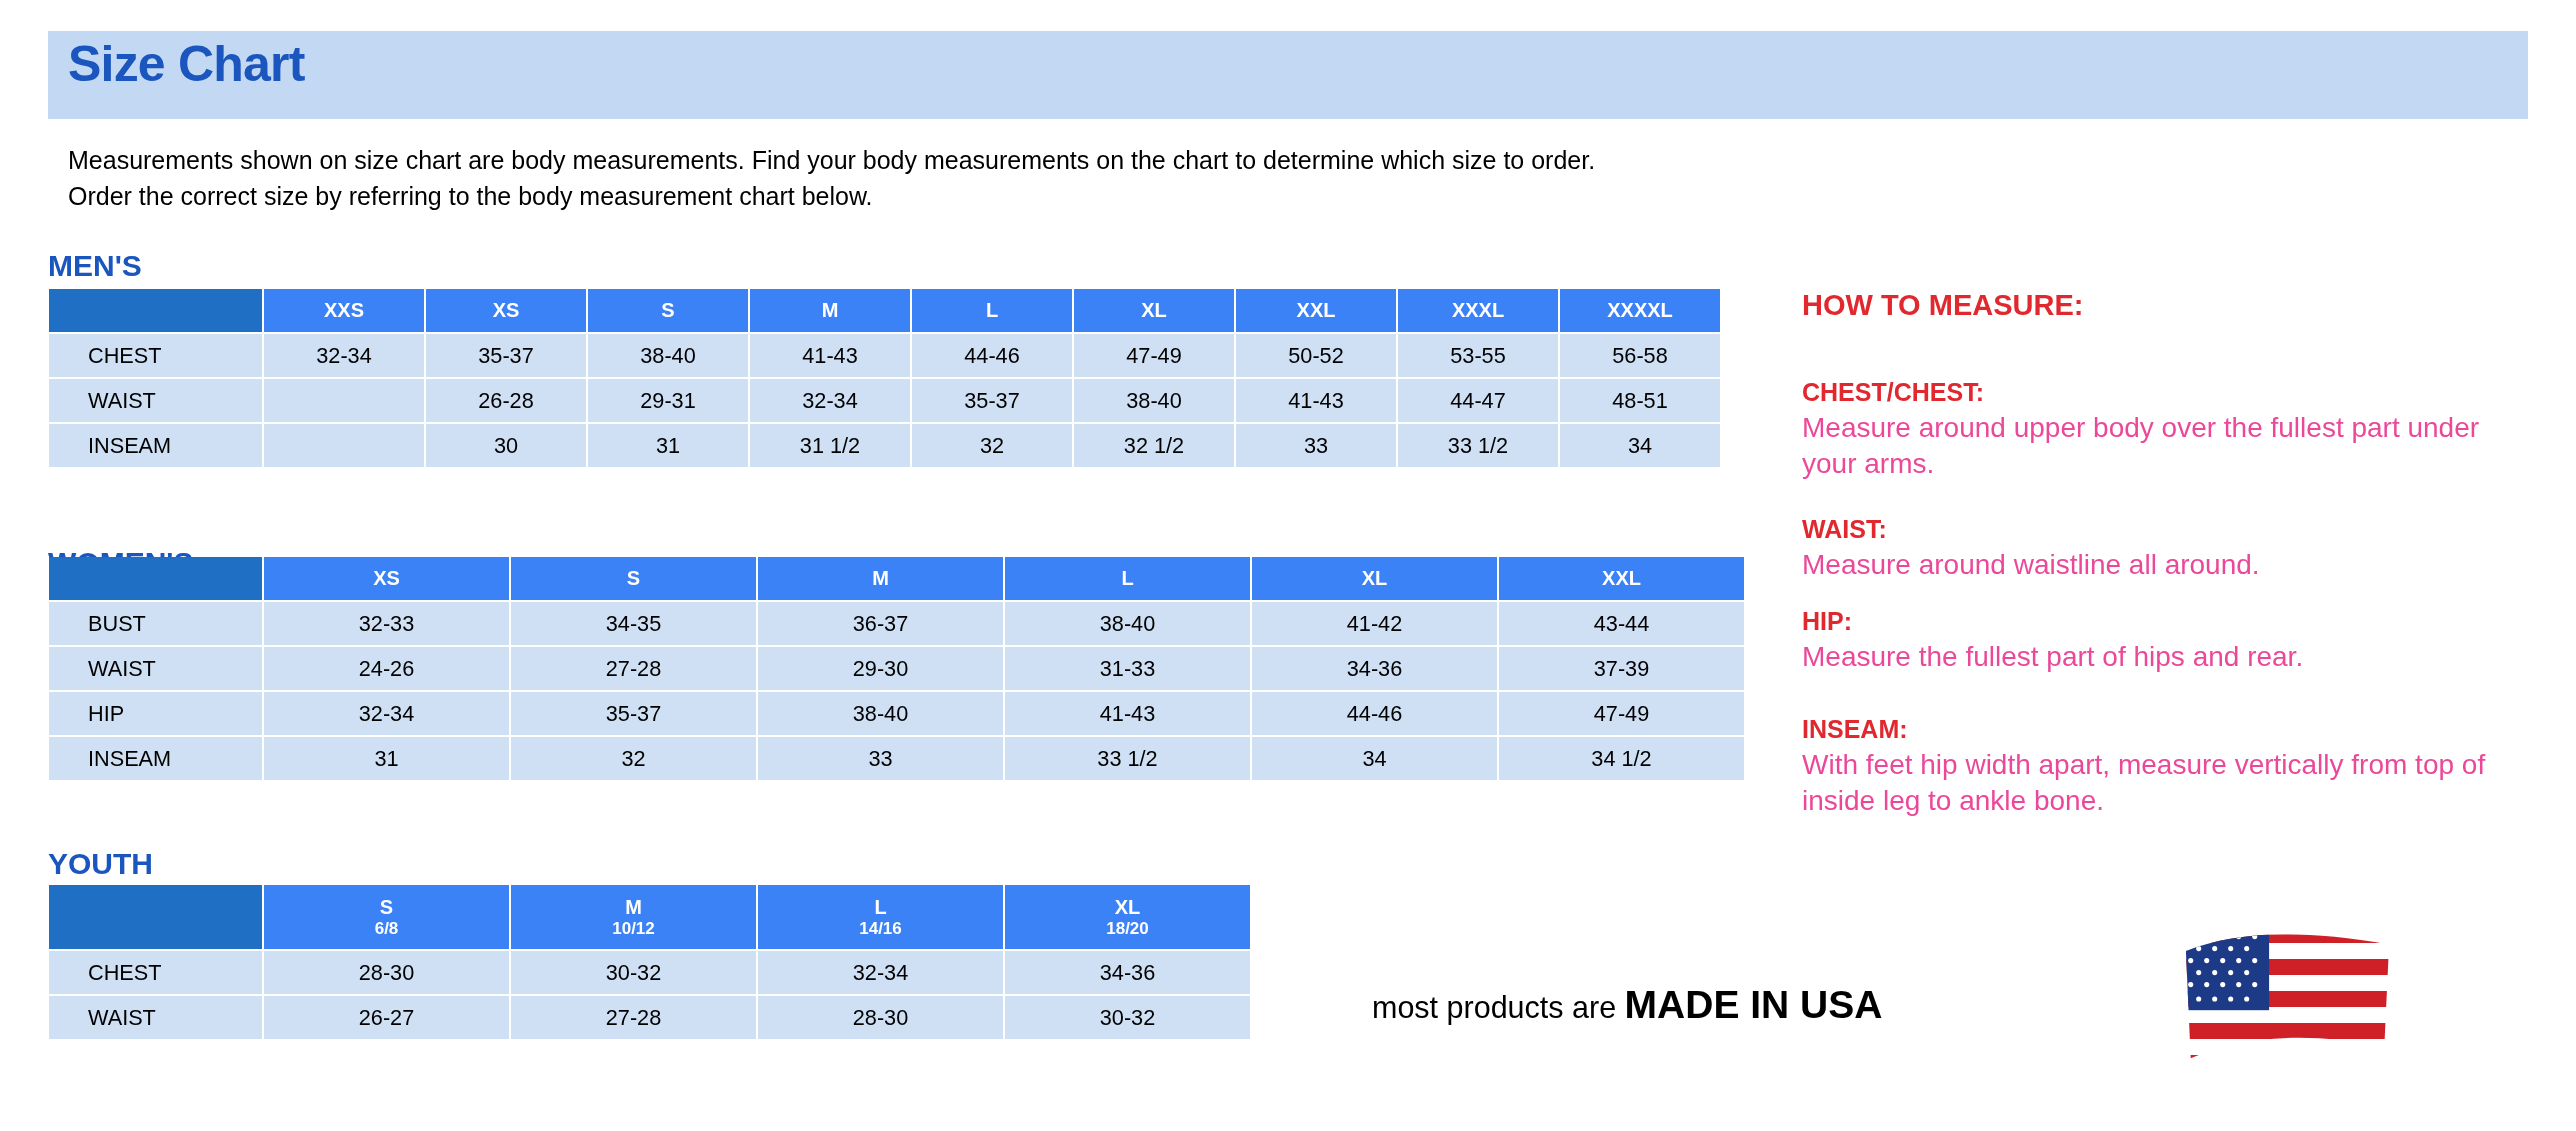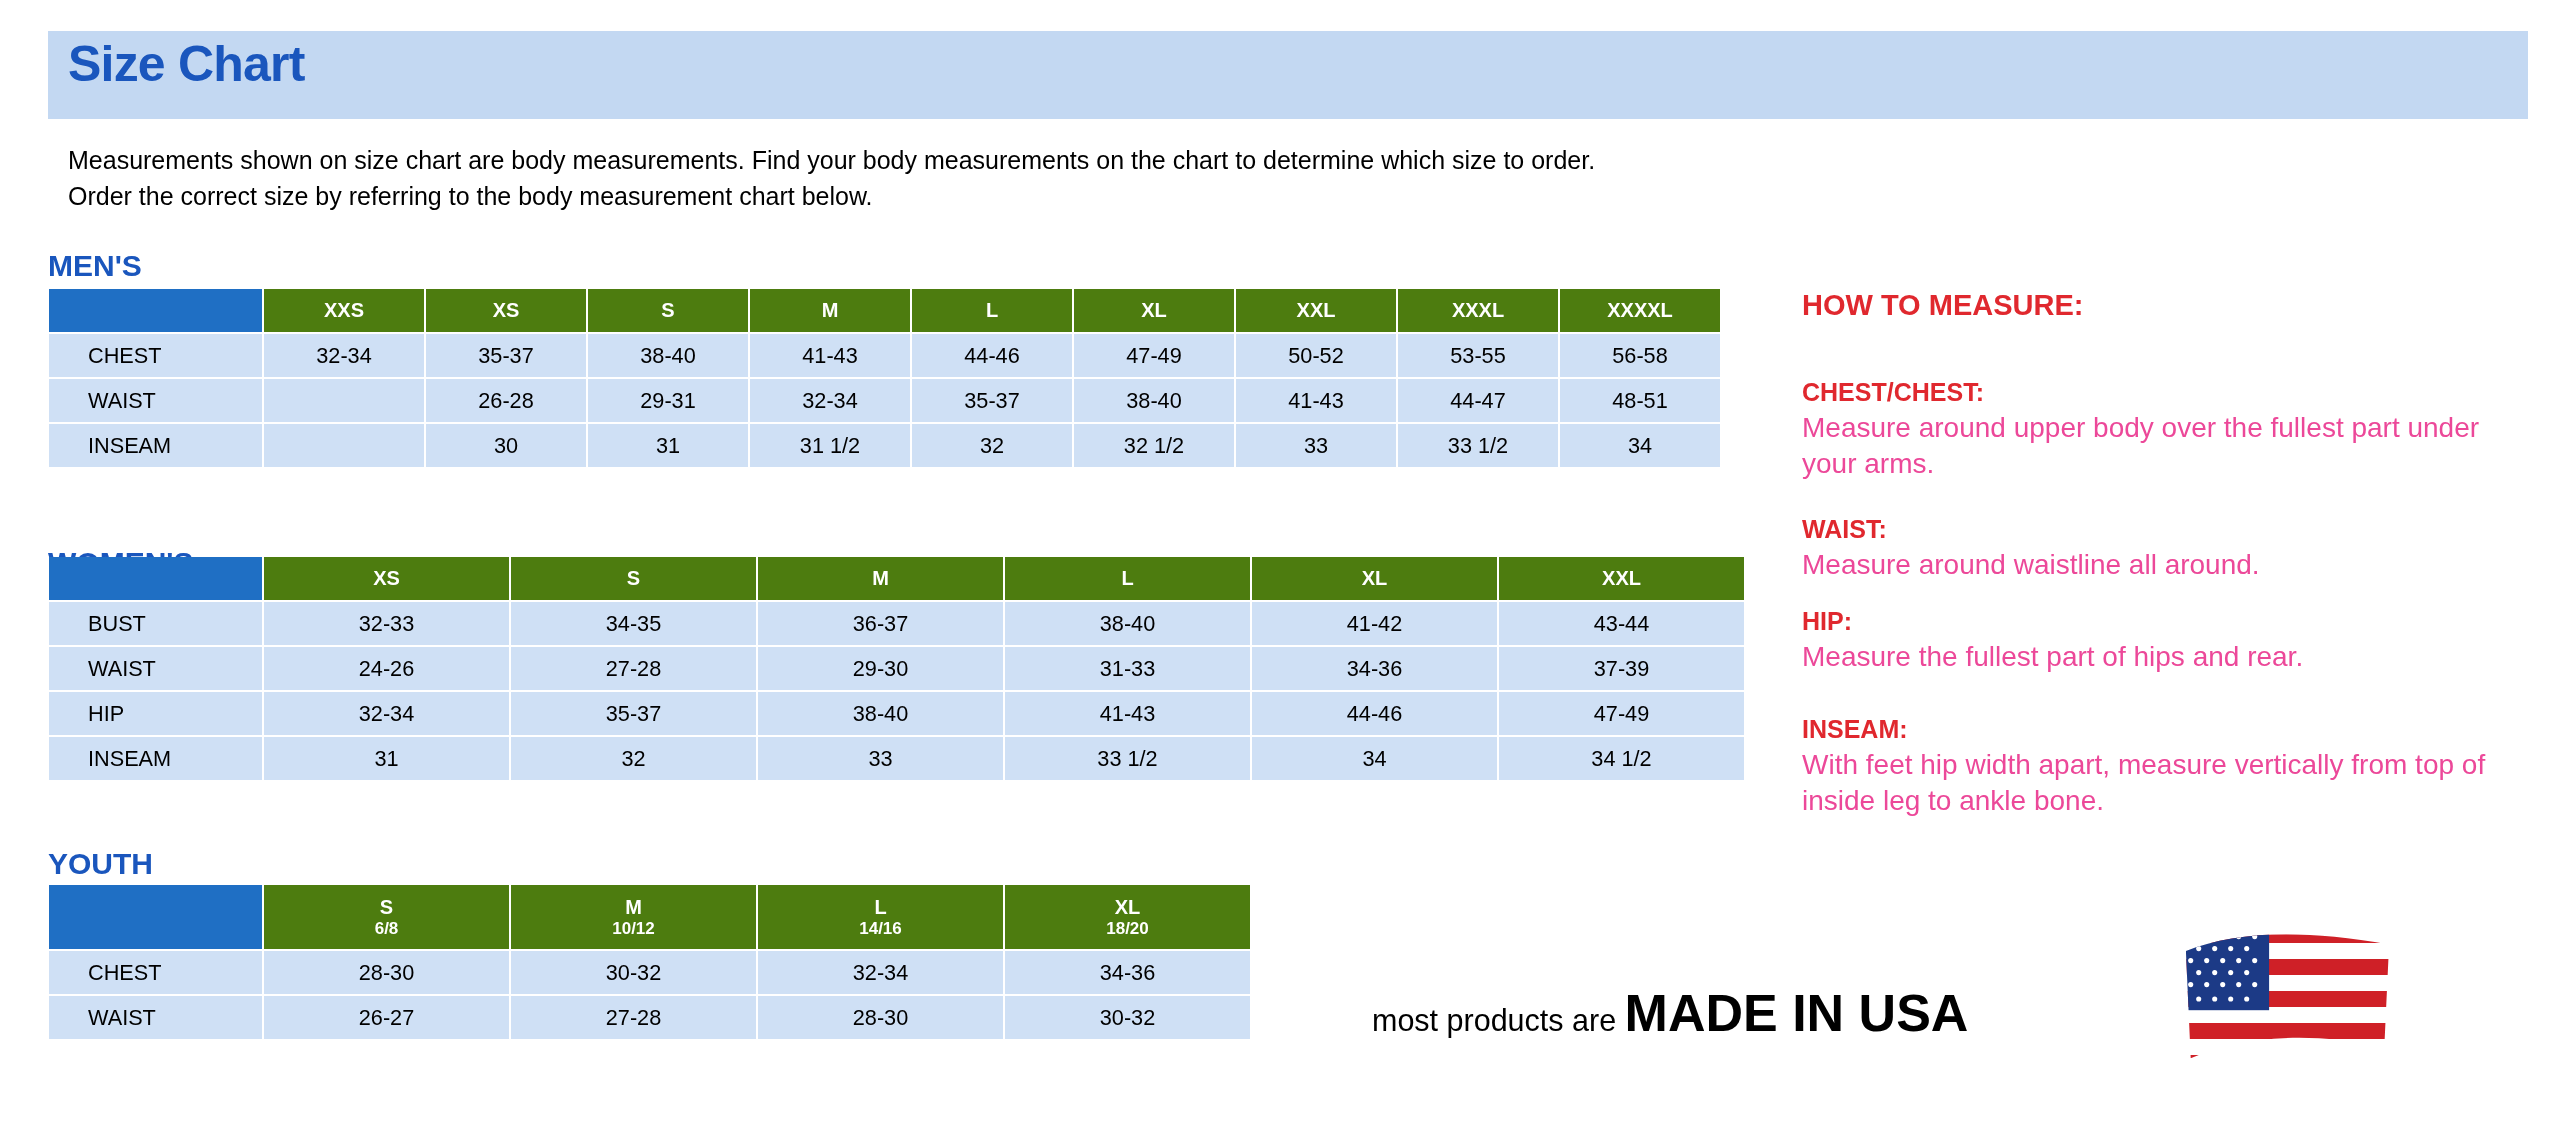--- a/index.html
+++ b/index.html
@@ -70,21 +70,21 @@
   table.size-table td {
     background: #cfe0f5;
     text-align: center;
     font-size: 21.7px;
     color: #000;
     height: 43px;
     padding: 0;
     font-weight: normal;
   }
   table.size-table th {
-    background: #4d7c0f;
+    background: #3b82f6;
     color: #ffffff;
     font-weight: bold;
     font-size: 20px;
   }
   table.size-table td.rowhead {
     text-align: left;
     padding-left: 39px;
     background: #cfe0f5;
     font-size: 21.7px;
   }
@@ -137,21 +137,21 @@
   
   .made-line {
     position: absolute;
     left: 1372px;
     top: 983px;
     font-size: 30.5px;
     color: #000;
     white-space: nowrap;
   }
   .made-line .strong {
-    font-size: 52px;
+    font-size: 39px;
     font-weight: bold;
     letter-spacing: 0px;
   }
   .flag {
     position: absolute;
     left: 2179px;
     top: 927px;
     width: 217px;
     height: 148px;
   }

